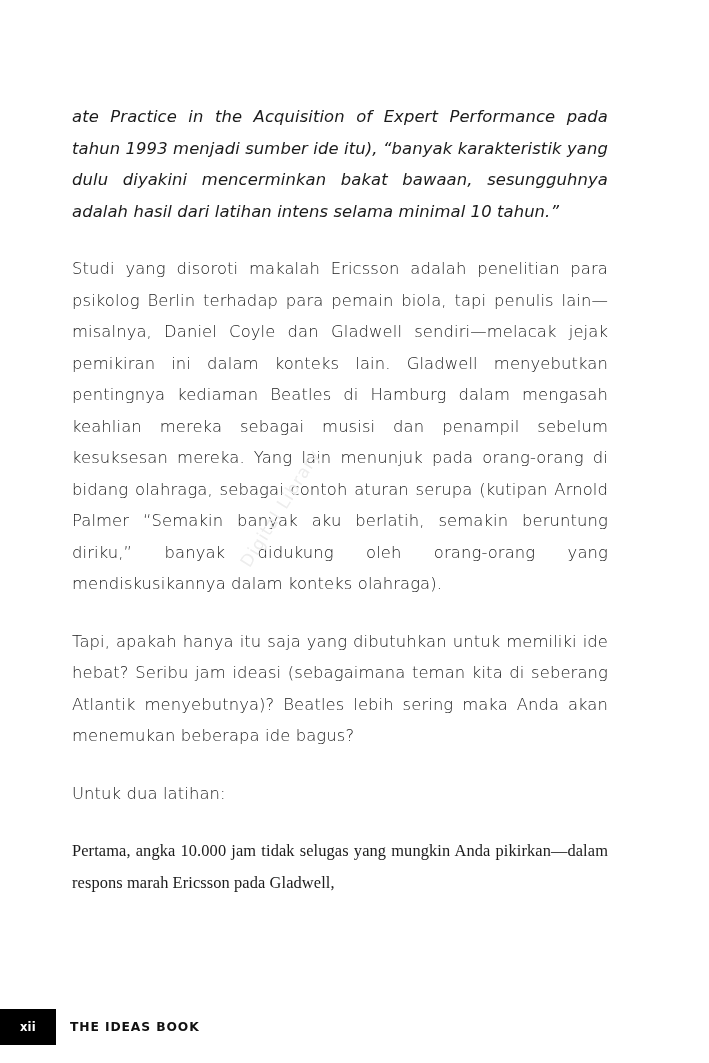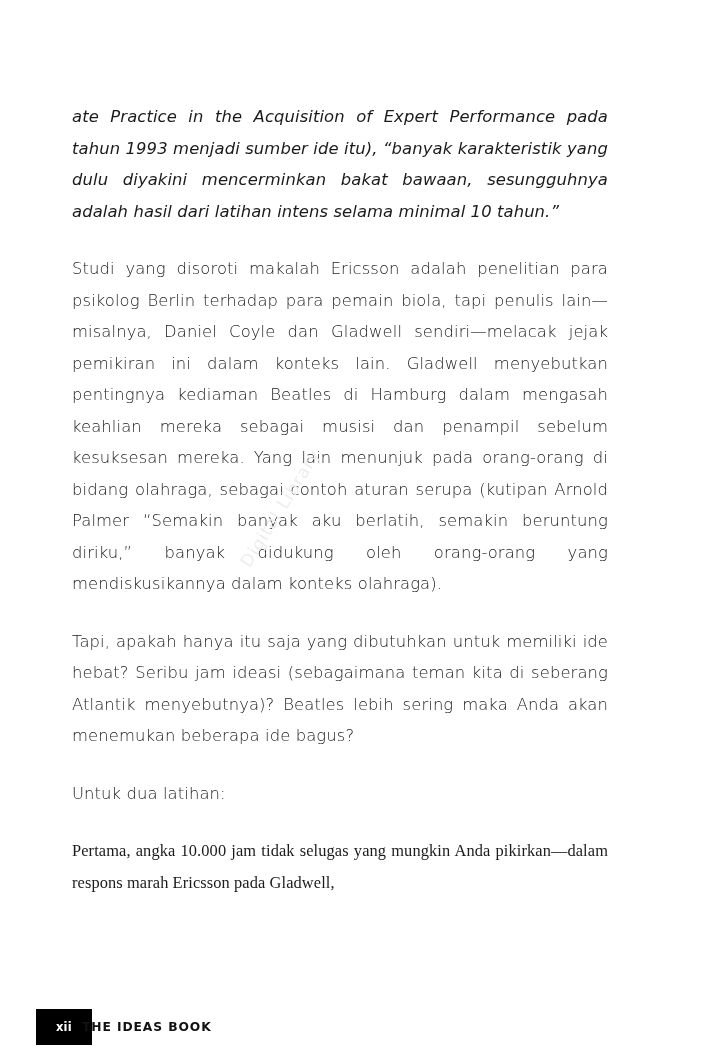--- a/index.html
+++ b/index.html
@@ -81,35 +81,33 @@
     height: 36px;
     background: #000000;
     color: #ffffff;
     display: flex;
     align-items: center;
     justify-content: center;
     font-size: 11.5px;
     font-weight: 700;
     font-family: "DejaVu Sans", sans-serif;
     letter-spacing: 0.3px;
-    margin-left: 36px;
   }
   .book-title {
     position: absolute;
     left: 70px;
     top: 0;
     height: 36px;
     display: flex;
     align-items: center;
     font-size: 12.3px;
     font-weight: 700;
     letter-spacing: 0.9px;
     color: #111111;
     font-family: "DejaVu Sans", sans-serif;
-    margin-left: 12px;
   }
 </style>
 </head>
 <body>
 
 <div class="page">
 
   <div class="content">
 
     <p class="para quote">ate Practice in the Acquisition of Expert Performance pada tahun 1993 menjadi sumber ide itu), “banyak karakteristik yang dulu diyakini mencerminkan bakat bawaan, sesungguhnya adalah hasil dari latihan intens selama minimal 10 tahun.”</p>

